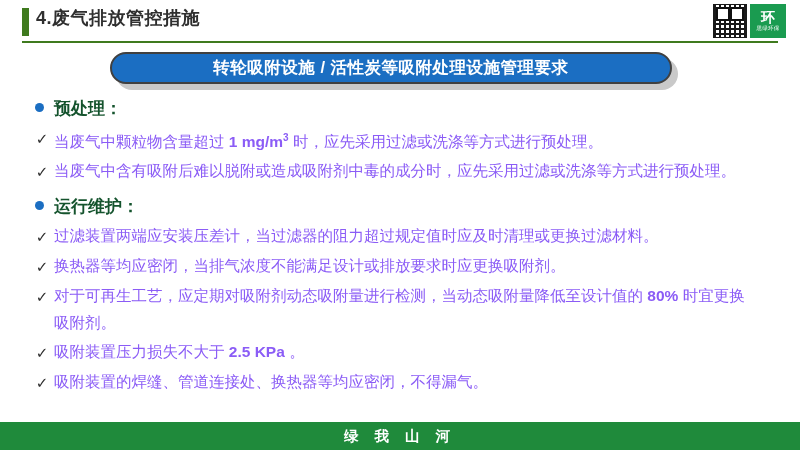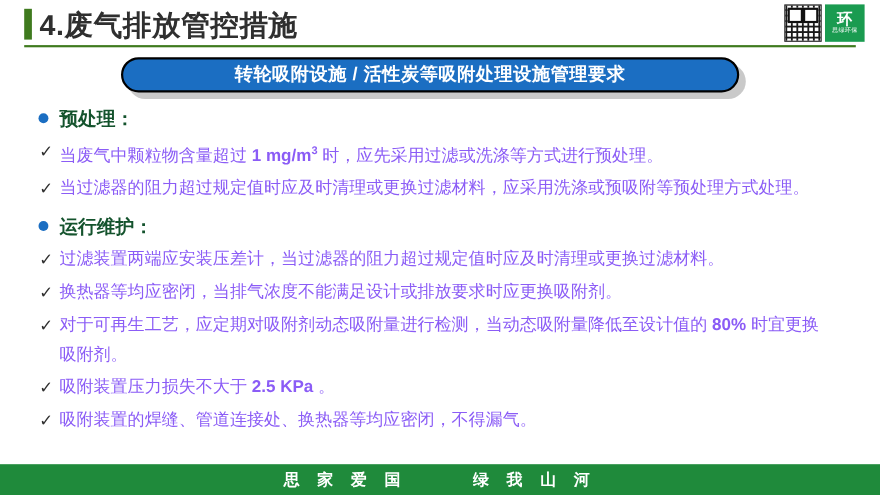--- a/index.html
+++ b/index.html
@@ -28,21 +28,21 @@
     left: 22px;
     top: 8px;
     width: 7px;
     height: 28px;
     background: #3f7a1e;
   }
   .page-title {
     position: absolute;
     left: 36px;
     top: 6px;
-    font-size: 26px;
+    font-size: 18px;
     font-weight: bold;
     color: #2f2f2f;
     letter-spacing: 0.5px;
     white-space: nowrap;
   }
   .header-rule {
     position: absolute;
     left: 22px;
     top: 41px;
     width: 756px;
@@ -113,21 +113,21 @@
     border-radius: 16px;
   }
   .banner {
     position: absolute;
     left: 110px;
     top: 52px;
     width: 562px;
     height: 32px;
     background: #1b6ec2;
     border-radius: 16px;
-    border: 2px solid #000000;
+    border: 2px solid #404040;
     box-sizing: border-box;
     display: flex;
     align-items: center;
     justify-content: center;
   }
   .banner-text {
     color: #ffffff;
     font-size: 16.5px;
     font-weight: bold;
     letter-spacing: 0.5px;
@@ -252,21 +252,21 @@
     <div class="marker">
       <span class="check">✓</span>
     </div>
     <div class="body-text">当废气中颗粒物含量超过 <b>1 mg/m<span class="sup">3</span></b> 时，应先采用过滤或洗涤等方式进行预处理。</div>
   </div>
 
   <div class="row check-row">
     <div class="marker">
       <span class="check">✓</span>
     </div>
-    <div class="body-text">当过滤器的阻力超过规定值时应及时清理或更换过滤材料，应采用洗涤或预吸附等预处理方式处理。</div>
+    <div class="body-text">当废气中含有吸附后难以脱附或造成吸附剂中毒的成分时，应先采用过滤或洗涤等方式进行预处理。</div>
   </div>
 
   <div class="gap-md"></div>
 
   <div class="row bullet-row">
     <div class="marker">
       <span class="dot"></span>
     </div>
     <div class="heading-text">运行维护：</div>
   </div>
@@ -302,15 +302,14 @@
   <div class="row check-row">
     <div class="marker">
       <span class="check">✓</span>
     </div>
     <div class="body-text">吸附装置的焊缝、管道连接处、换热器等均应密闭，不得漏气。</div>
   </div>
 
 </div>
 
 <div class="footer">
-  <span class="footer-text">思 家 爱 国</span>
   <span class="footer-text">绿 我 山 河</span>
 </div>
 
 </body></html>

